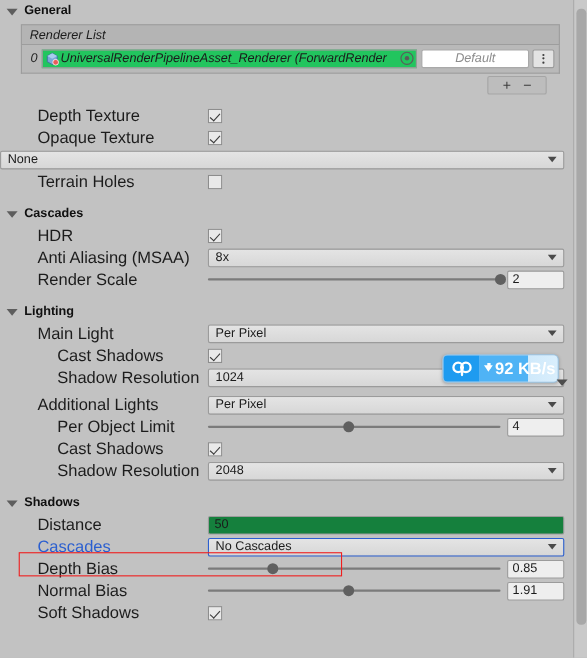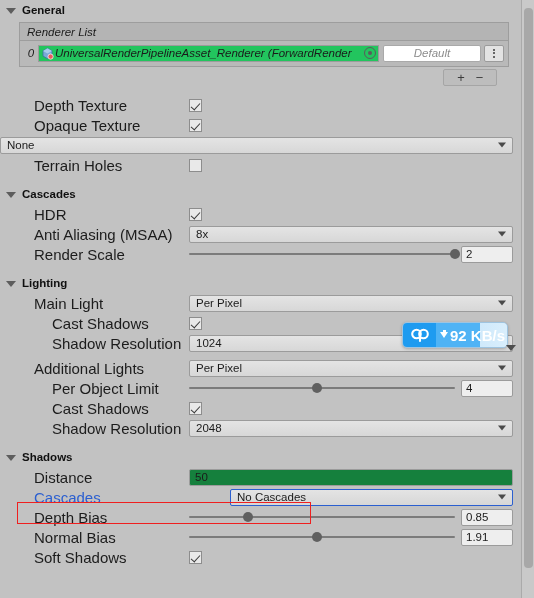--- a/index.html
+++ b/index.html
@@ -89,21 +89,21 @@
     height: 17px;
     background: linear-gradient(#e4e4e4, #d7d7d7);
     border: 1px solid #9b9b9b;
     border-radius: 2px;
     display: flex; align-items: center;
     padding: 0 6px;
     font-size: 11.5px;
     color: #1b1b1b;
     position: relative;
   }
-  .dropdown.focused { border: 1px solid #2b5fd0; margin-left: 41px; }
+  .dropdown.focused { border: 1px solid #2b5fd0; }
   .dd-arrow {
     position: absolute; right: 6px; top: 50%;
     transform: translateY(-50%);
     width: 0; height: 0;
     border-left: 4px solid transparent;
     border-right: 4px solid transparent;
     border-top: 5px solid #4a4a4a;
   }
 
   

